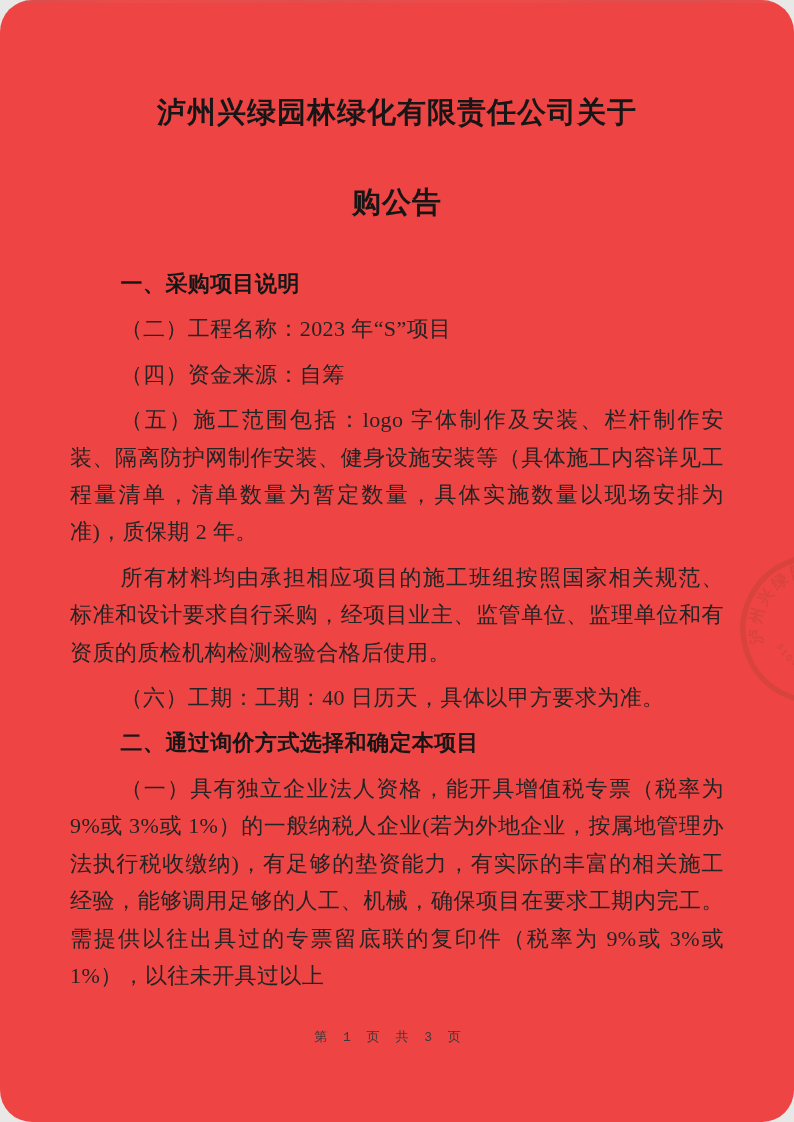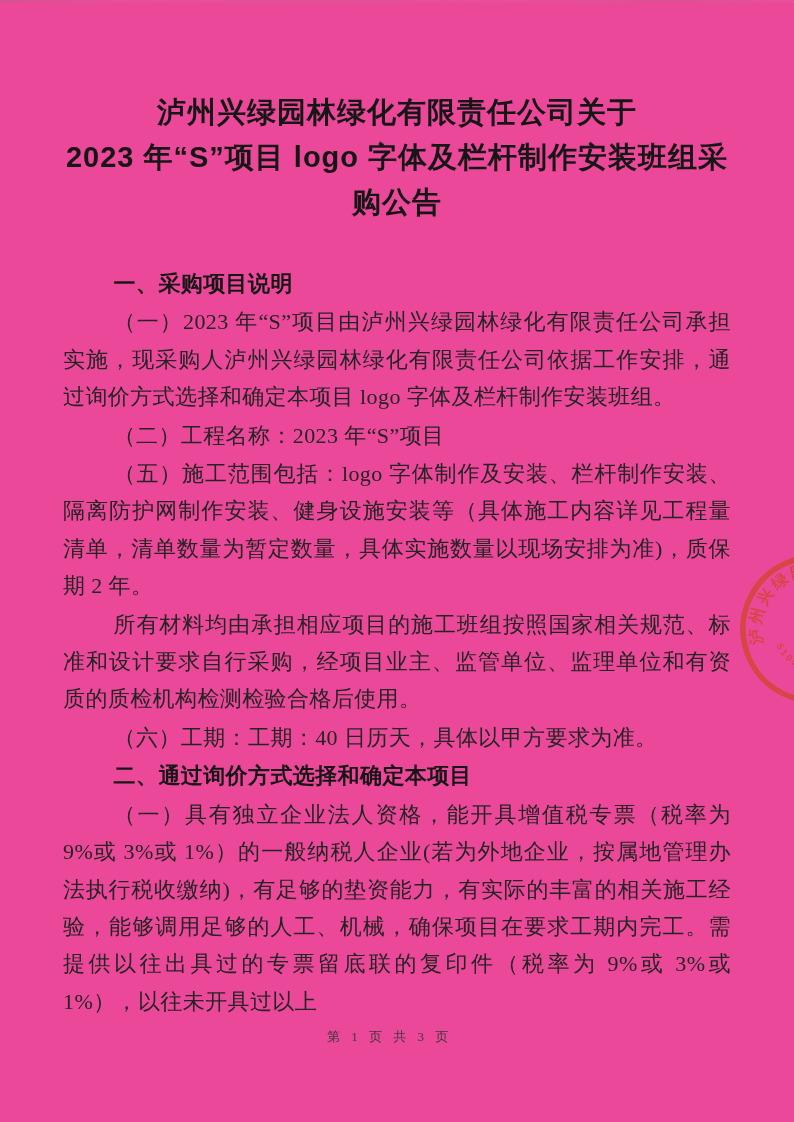--- a/index.html
+++ b/index.html
@@ -5,23 +5,24 @@
   html, body {
     margin: 0;
     padding: 0;
     background: #e8e8e6;
   }
   .page {
     position: relative;
     width: 794px;
     height: 1122px;
     margin: 0 auto;
-    background: #ec4899;
+    background: #ef4444;
     overflow: hidden;
     box-sizing: border-box;
+    border-radius: 32px;
   }
   
   .page::before {
     content: "";
     position: absolute;
     top: 0; left: 0; right: 0;
     height: 3px;
     background: linear-gradient(90deg,
       rgba(120,120,110,0.18), rgba(200,200,190,0.05) 18%,
       rgba(140,140,130,0.14) 40%, rgba(210,210,200,0.04) 62%,
@@ -46,33 +47,33 @@
     text-align: justify;
   }
   .section-heading {
     font-family: "Liberation Sans", sans-serif;
     font-weight: 700;
     color: #161616;
     text-indent: 2.3em;
     letter-spacing: 0.5px;
   }
   .para {
-    margin: 1px;
+    margin: 8px;
     text-indent: 2.3em;
     letter-spacing: 0.4px;
   }
   .para.no-indent-first {
     text-indent: 2.3em; 
   }
   .page-footer {
     position: absolute;
     top: 1028px;
     left: 0; right: 15px;
     text-align: center;
-    font-family: Liberation Serif, serif;
+    font-family: Liberation Mono, monospace;
     font-size: 13px;
     letter-spacing: 4px;
     color: #3a3a3a;
   }
   .stamp {
     position: absolute;
     top: 543px;
     left: 729px;
     width: 172px;
     height: 172px;
@@ -80,30 +81,30 @@
     pointer-events: none;
   }
 </style>
 </head>
 <body>
 
 <div class="page">
 
   <h1 class="doc-title">
     <span>泸州兴绿园林绿化有限责任公司关于</span><br>
-    <span>2023 年“S”项目 logo 字体及栏杆制作安装班组采</span><br>
+    <br>
     <span>购公告</span>
   </h1>
 
   <div class="doc-body">
 
     <div class="section">
       <p class="para section-heading">一、采购项目说明</p>
-      <p class="para">（一）2023 年“S”项目由泸州兴绿园林绿化有限责任公司承担实施，现采购人泸州兴绿园林绿化有限责任公司依据工作安排，通过询价方式选择和确定本项目 logo 字体及栏杆制作安装班组。</p>
       <p class="para">（二）工程名称：2023 年“S”项目</p>
+      <p class="para">（四）资金来源：自筹</p>
       <p class="para">（五）施工范围包括：logo 字体制作及安装、栏杆制作安装、隔离防护网制作安装、健身设施安装等（具体施工内容详见工程量清单，清单数量为暂定数量，具体实施数量以现场安排为准)，质保期 2 年。</p>
       <p class="para no-indent-first">所有材料均由承担相应项目的施工班组按照国家相关规范、标准和设计要求自行采购，经项目业主、监管单位、监理单位和有资质的质检机构检测检验合格后使用。</p>
       <p class="para">（六）工期：工期：40 日历天，具体以甲方要求为准。</p>
     </div>
 
     <div class="section">
       <p class="para section-heading">二、通过询价方式选择和确定本项目</p>
       <p class="para">（一）具有独立企业法人资格，能开具增值税专票（税率为 9%或 3%或 1%）的一般纳税人企业(若为外地企业，按属地管理办法执行税收缴纳)，有足够的垫资能力，有实际的丰富的相关施工经验，能够调用足够的人工、机械，确保项目在要求工期内完工。需提供以往出具过的专票留底联的复印件（税率为 9%或 3%或 1%），以往未开具过以上</p>
     </div>
 

